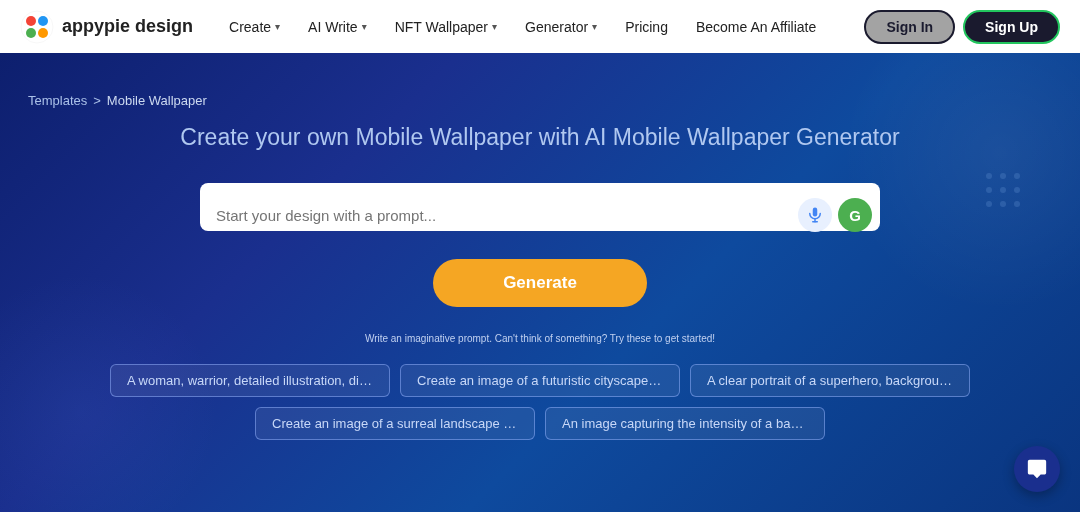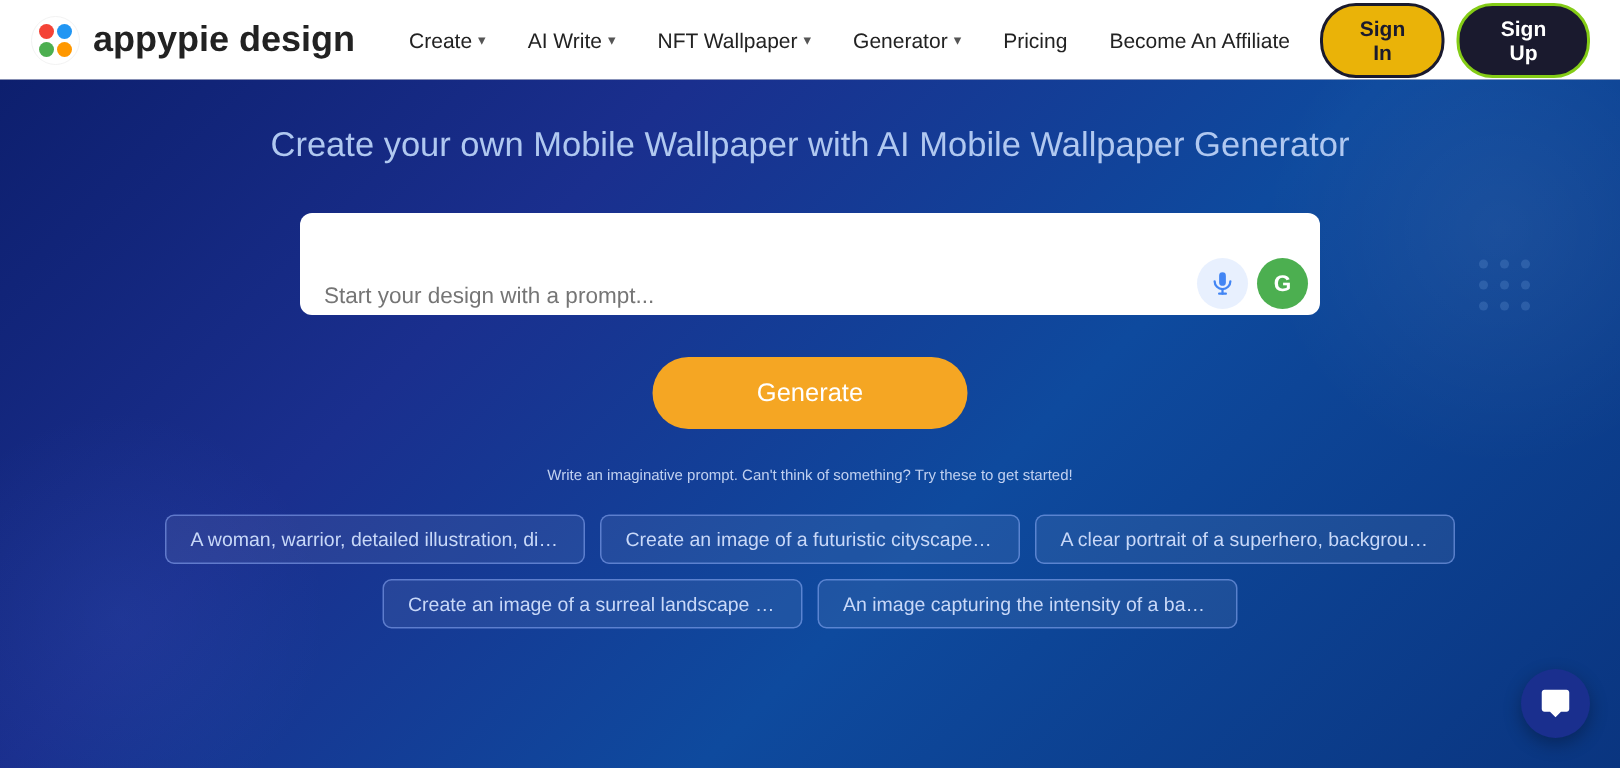--- a/index.html
+++ b/index.html
@@ -21,21 +21,21 @@
       align-items: center;
       gap: 8px;
       margin-right: 24px;
       text-decoration: none;
     }
     .logo-icon {
       width: 34px;
       height: 34px;
     }
     .logo-text {
-      font-size: 24px;
+      font-size: 18px;
       font-weight: 700;
       color: #222;
       white-space: nowrap;
     }
     .nav-items {
       display: flex;
       gap: 4px;
       flex: 1;
     }
     .nav-item {
@@ -57,25 +57,25 @@
     .nav-btn {
       padding: 7px 20px;
       border-radius: 24px;
       font-size: 14px;
       font-weight: 600;
       cursor: pointer;
       margin-left: 8px;
     }
     .btn-signin {
       border: 2px solid #1a1a2e;
-      background: #eab308;
+      background: #a3a3a3;
       color: #1a1a2e;
     }
     .btn-signup {
-      border: 2px solid #84cc16;
+      border: 2px solid #22c55e;
       background: #1a1a2e;
       color: #fff;
     }
 
     
     .breadcrumb {
       padding: 10px 28px 6px;
       display: flex;
       align-items: center;
       gap: 6px;
@@ -127,25 +127,25 @@
     .hero-subtitle {
       font-size: 23px;
       color: #b0c8f0;
       text-align: center;
       margin-bottom: 32px;
       position: relative;
       z-index: 2;
     }
     .search-bar-container {
       display: flex;
-      align-items: flex-end;
+      align-items: center;
       background: #fff;
       border-radius: 8px;
       width: 680px;
-      height: 68px;
+      height: 48px;
       padding: 20px 8px 4px 16px;
       position: relative;
       z-index: 2;
       margin-bottom: 28px;
     }
     .search-input {
       flex: 1;
       border: none;
       outline: none;
       font-size: 15px;
@@ -167,21 +167,21 @@
     .icon-mic { background: #e8f0fe; color: #4285f4; }
     .icon-g { background: #4caf50; color: #fff; font-weight: bold; font-size: 15px; border-radius: 50%; width: 34px; height: 34px; display: flex; align-items: center; justify-content: center; }
 
     .generate-btn {
       background: linear-gradient(90deg, #f5a623, #f5a623);
       color: #fff;
       border: none;
       border-radius: 30px;
       padding: 14px 70px;
       font-size: 17px;
-      font-weight: 400;
+      font-weight: 700;
       cursor: pointer;
       position: relative;
       z-index: 2;
       margin-bottom: 26px;
     }
 
     .prompt-hint {
       font-size: 10px;
       color: #c0d0f0;
       text-align: left;
@@ -302,20 +302,25 @@
       <div class="deco-dot"></div>
       <div class="deco-dot"></div>
     <div class="deco-dot"></div>
       <div class="deco-dot"></div>
       <div class="deco-dot"></div>
     <div class="deco-dot"></div>
       <div class="deco-dot"></div>
       <div class="deco-dot"></div>
   </div>
 
+  <div class="breadcrumb" style="width:100%; margin-bottom:10px;">
+    <a href="#">Templates</a>
+    <span class="sep">&gt;</span>
+    <span class="current">Mobile Wallpaper</span>
+  </div>
 
   <p class="hero-subtitle">Create your own Mobile Wallpaper with AI Mobile Wallpaper Generator</p>
 
   <div class="search-bar-container">
     <input type="text" class="search-input" placeholder="Start your design with a prompt..." style="">
     <div class="search-icons">
       <div class="search-icon-btn icon-mic">
         <svg width="18" height="18" viewBox="0 0 24 24" fill="none" xmlns="http://www.w3.org/2000/svg">
           <rect x="9" y="2" width="6" height="12" rx="3" fill="#4285f4"></rect>
           <path d="M5 10c0 3.866 3.134 7 7 7s7-3.134 7-7" stroke="#4285f4" stroke-width="2" fill="none" stroke-linecap="round"></path>

